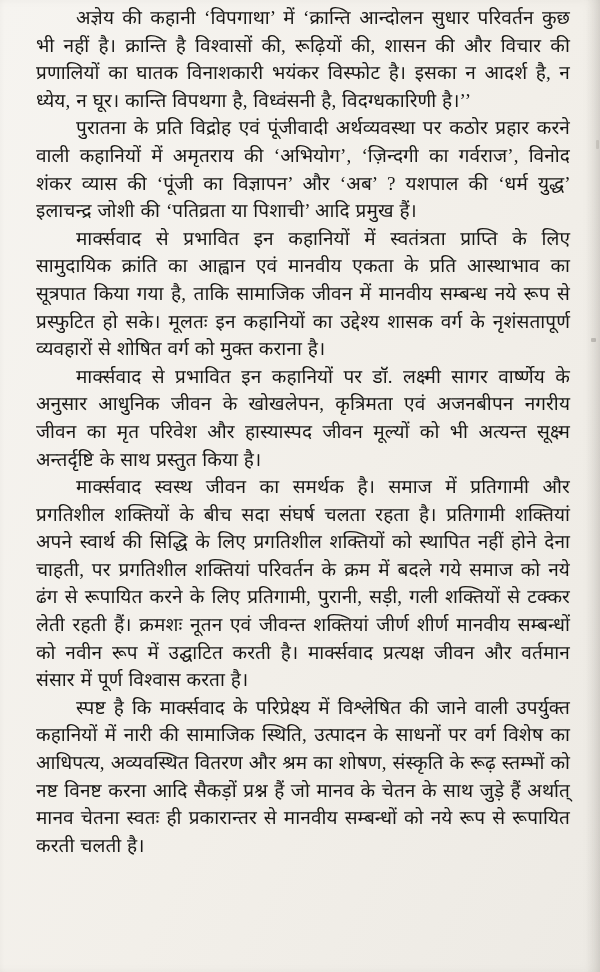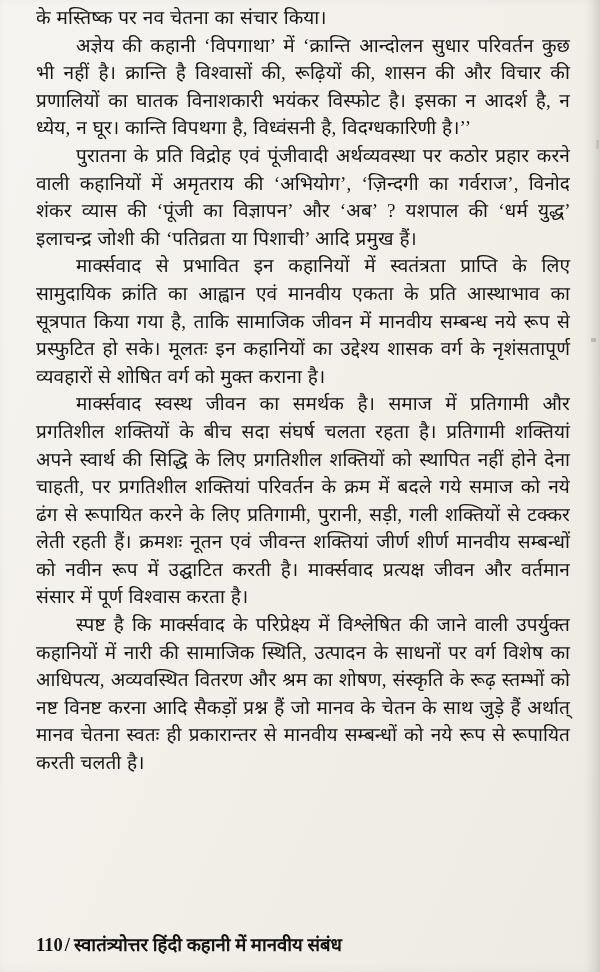--- a/index.html
+++ b/index.html
@@ -70,24 +70,21 @@
 </style>
 </head>
 <body>
 
 <div class="page">
   <div class="edge-shade"></div>
   <div class="scan-speck speck-1"></div>
   <div class="scan-speck speck-2"></div>
 
   <div class="body-text">
-      <p class="para"><span>के मस्तिष्क पर नव चेतना का संचार किया।</span></p>
       <p class="para indent"><span>अज्ञेय की कहानी </span><span class="bold">‘विपगाथा’</span><span> में ‘क्रान्ति आन्दोलन सुधार परिवर्तन कुछ भी नहीं है। क्रान्ति है विश्वासों की, रूढ़ियों की, शासन की और विचार की प्रणालियों का घातक विनाशकारी भयंकर विस्फोट है। इसका न आदर्श है, न ध्येय, न घूर। कान्ति विपथगा है, विध्वंसनी है, विदग्धकारिणी है।’’</span></p>
       <p class="para indent"><span>पुरातना के प्रति विद्रोह एवं पूंजीवादी अर्थव्यवस्था पर कठोर प्रहार करने वाली कहानियों में अमृतराय की </span><span class="bold">‘अभियोग’</span><span>, </span><span class="bold">‘ज़िन्दगी का गर्वराज’</span><span>, विनोद शंकर व्यास की </span><span class="bold">‘पूंजी का विज्ञापन’</span><span> और </span><span class="bold">‘अब’</span><span> ? यशपाल की </span><span class="bold">‘धर्म युद्ध’</span><span> इलाचन्द्र जोशी की </span><span class="bold">‘पतिव्रता या पिशाची’</span><span> आदि प्रमुख हैं।</span></p>
       <p class="para indent"><span>मार्क्सवाद से प्रभावित इन कहानियों में स्वतंत्रता प्राप्ति के लिए सामुदायिक क्रांति का आह्वान एवं मानवीय एकता के प्रति आस्थाभाव का सूत्रपात किया गया है, ताकि सामाजिक जीवन में मानवीय सम्बन्ध नये रूप से प्रस्फुटित हो सके। मूलतः इन कहानियों का उद्देश्य शासक वर्ग के नृशंसतापूर्ण व्यवहारों से शोषित वर्ग को मुक्त कराना है।</span></p>
+      <p class="para indent"><span>मार्क्सवाद से प्रभावित इन कहानियों पर डॉ. लक्ष्मी सागर वार्ष्णेय के अनुसार आधुनिक जीवन के खोखलेपन, कृत्रिमता एवं अजनबीपन नगरीय जीवन का मृत परिवेश और हास्यास्पद जीवन मूल्यों को भी अत्यन्त सूक्ष्म अन्तर्दृष्टि के साथ प्रस्तुत किया है।</span></p>
       <p class="para indent"><span>मार्क्सवाद स्वस्थ जीवन का समर्थक है। समाज में प्रतिगामी और प्रगतिशील शक्तियों के बीच सदा संघर्ष चलता रहता है। प्रतिगामी शक्तियां अपने स्वार्थ की सिद्धि के लिए प्रगतिशील शक्तियों को स्थापित नहीं होने देना चाहती, पर प्रगतिशील शक्तियां परिवर्तन के क्रम में बदले गये समाज को नये ढंग से रूपायित करने के लिए प्रतिगामी, पुरानी, सड़ी, गली शक्तियों से टक्कर लेती रहती हैं। क्रमशः नूतन एवं जीवन्त शक्तियां जीर्ण शीर्ण मानवीय सम्बन्धों को नवीन रूप में उद्घाटित करती है। मार्क्सवाद प्रत्यक्ष जीवन और वर्तमान संसार में पूर्ण विश्वास करता है।</span></p>
       <p class="para indent"><span>स्पष्ट है कि मार्क्सवाद के परिप्रेक्ष्य में विश्लेषित की जाने वाली उपर्युक्त कहानियों में नारी की सामाजिक स्थिति, उत्पादन के साधनों पर वर्ग विशेष का आधिपत्य, अव्यवस्थित वितरण और श्रम का शोषण, संस्कृति के रूढ़ स्तम्भों को नष्ट विनष्ट करना आदि सैकड़ों प्रश्न हैं जो मानव के चेतन के साथ जुड़े हैं अर्थात् मानव चेतना स्वतः ही प्रकारान्तर से मानवीय सम्बन्धों को नये रूप से रूपायित करती चलती है।</span></p>
     </div>
 
-  <div class="footer">
-    <span>110</span><span class="sep">/</span><span>स्वातंत्र्योत्तर हिंदी कहानी में मानवीय संबंध</span>
-  </div>
 </div>
 
 </body></html>

